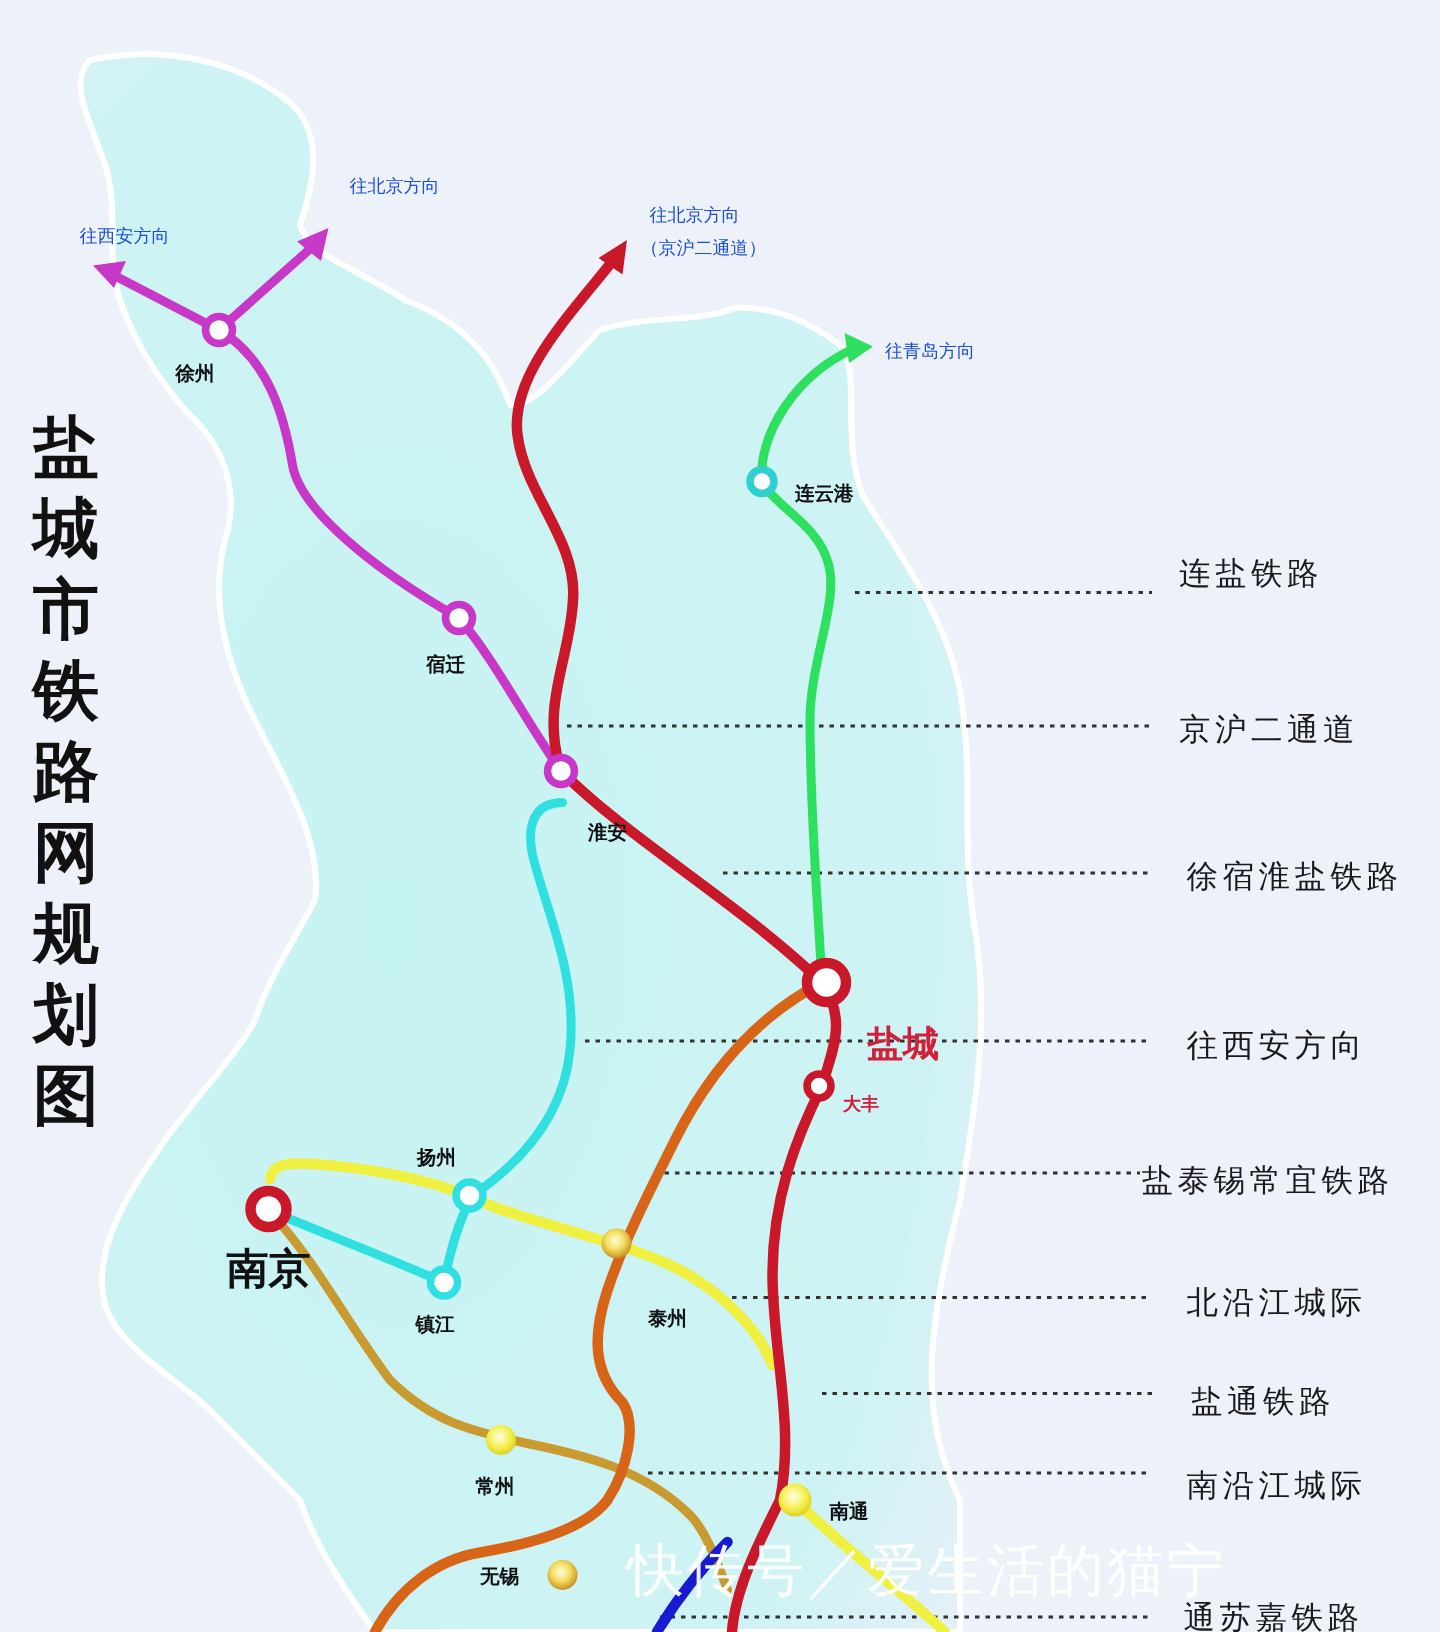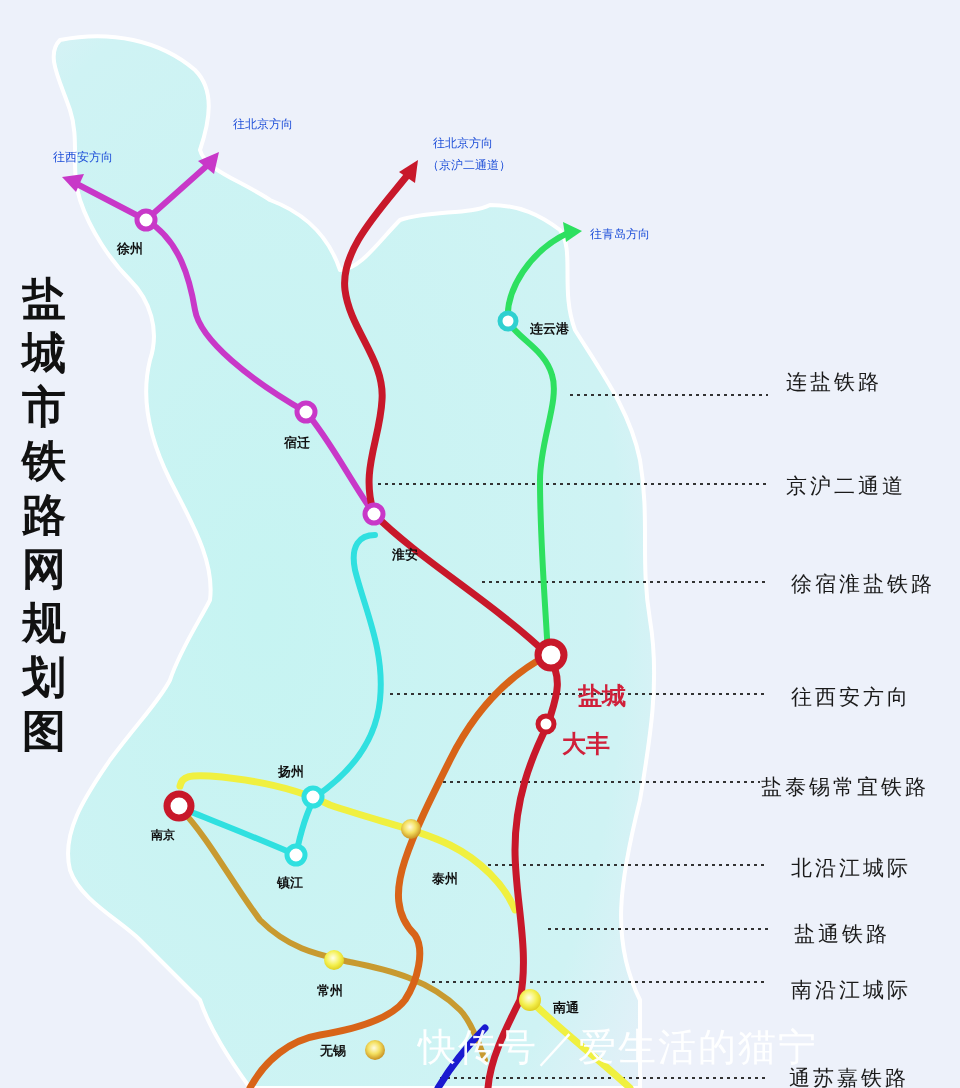--- a/index.html
+++ b/index.html
@@ -15,23 +15,23 @@
     font-size: 44px; font-weight: bold; color: #111;
     line-height: 54px; text-align: center;
   }
   .title-vert span { display: block; }
   .dir-label {
     position: absolute; font-size: 12px; color: #1d4ed8; white-space: nowrap; line-height: 20px;
   }
   .city {
     position: absolute; font-size: 13px; font-weight: bold; color: #111; white-space: nowrap;
   }
-  .city.big { font-size: 12px; }
+  .city.big { font-size: 28px; }
   .city.red { color: #d0203a; font-size: 24px; }
-  .city.red-sm { color: #d0203a; font-size: 24px; }
+  .city.red-sm { color: #d0203a; font-size: 12px; }
   .legend-item {
     position: absolute; font-size: 21px; color: #1a1a1a; white-space: nowrap; letter-spacing: 3px;
   }
   .watermark {
     position: absolute; left: 418px; top: 1022px; font-size: 38px; color: rgba(255,255,255,0.95);
     white-space: nowrap; letter-spacing: 2px;
   }
 </style>
 </head>
 <body>

